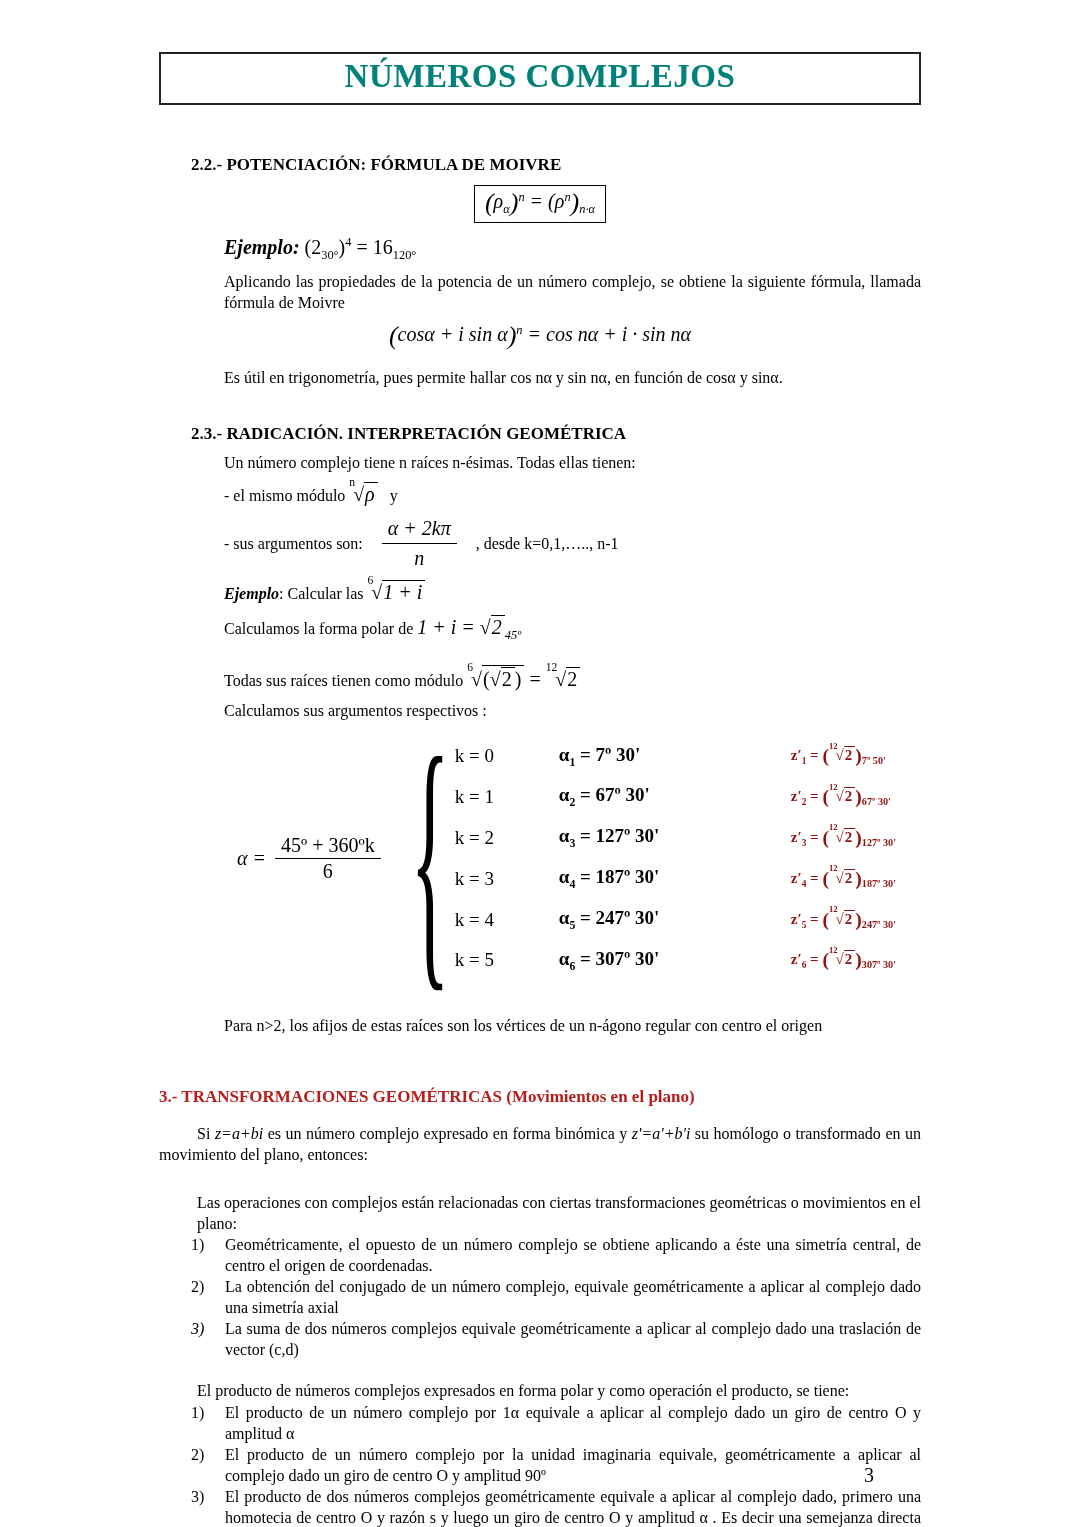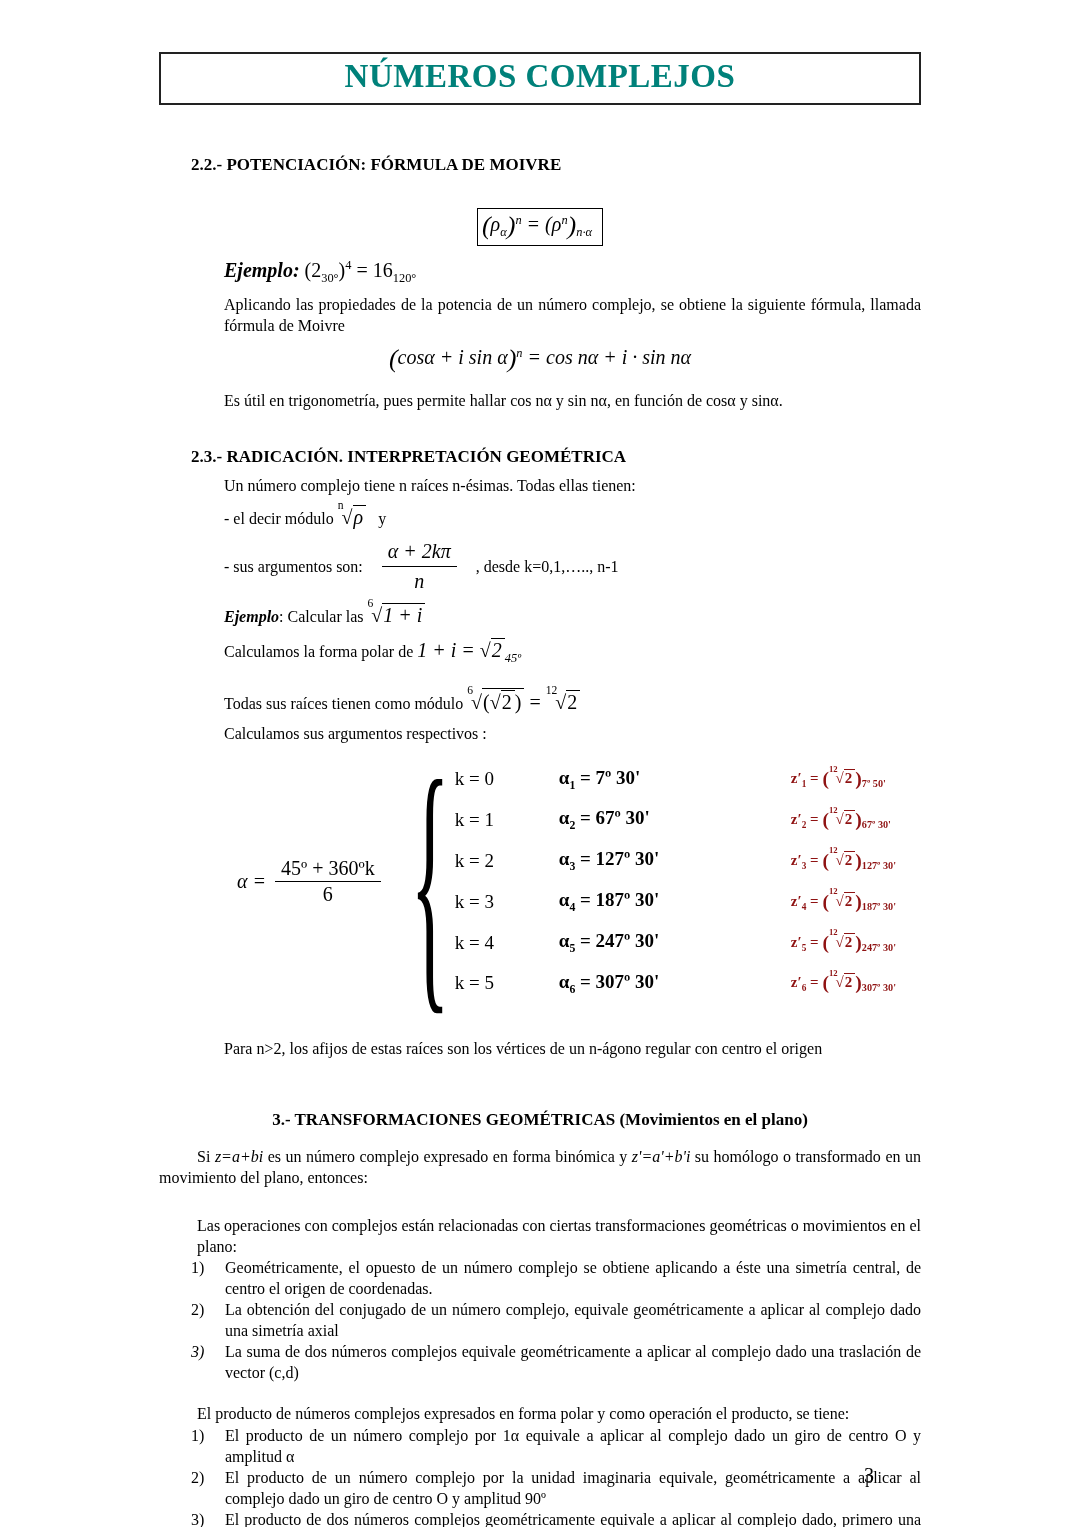--- a/index.html
+++ b/index.html
@@ -22,31 +22,31 @@
   }
   .title-box h1 {
     margin:0;
     font-size:33px;
     font-weight:bold;
     color:#00817a;
     letter-spacing:0.5px;
   }
   
   .sec-heading { font-size:17px; font-weight:bold; margin:0; padding-left:32px; }
-  .sec-heading.blue { color:#000000; padding-left:0;text-align:center; }
+  .sec-heading.blue { color:#b91c1c; padding-left:0; }
   .body { font-size:16px; line-height:1.32; }
   .ind1 { padding-left:32px; }
   .ind2 { padding-left:65px; }
   .just { text-align:justify; }
   .center { text-align:center; }
   p { margin:0; }
   
   .formula { font-size:20px; }
   .ital { font-style:italic; }
-  .boxed { display:inline-block; border:1.3px solid #000; padding:2px 10px 4px 4px;margin-top:23px; }
+  .boxed { display:inline-block; border:1.3px solid #000; padding:2px 10px 4px 10px; }
   sup { font-size:0.62em; }
   sub { font-size:0.62em; }
   .bp { font-size:1.3em; vertical-align:-0.1em; }
   
   .rad { display:inline-block; white-space:nowrap; }
   .ridx { font-size:0.58em; position:relative; top:-0.65em; margin-right:-2px; }
   .rsign { }
   .rbody { display:inline-block; border-top:1.3px solid currentColor; padding:1px 3px 0 1px; line-height:1.05; }
   
   .frac { display:inline-block; text-align:center; vertical-align:middle; }
@@ -106,21 +106,21 @@
     <span>= cos nα + i · sin nα</span>
   </div>
 
   <p class="body ind2 sp-m">Es útil en trigonometría, pues permite hallar cos nα y sin nα, en función de cosα y sinα.</p>
 
   <h2 class="sec-heading" style="margin-top:36px;">2.3.- RADICACIÓN. INTERPRETACIÓN GEOMÉTRICA</h2>
 
   <p class="body ind2 sp-s">Un número complejo tiene n raíces n-ésimas. Todas ellas tienen:</p>
 
   <p class="body ind2 sp-s">
-    <span>-   el decir módulo</span>
+    <span>-   el mismo módulo</span>
     <span class="rad formula"><sup class="ridx">n</sup><span class="rsign">√</span><span class="rbody ital">ρ</span></span>&nbsp;&nbsp;
     <span>y</span>
   </p>
 
   <p class="body ind2 sp-s" style="display:flex; align-items:center; gap:19px;">
     <span>-   sus argumentos son:</span>
     <span class="frac formula ital">
         <span class="num">α + 2kπ</span>
         <span class="den">n</span>
       </span>

